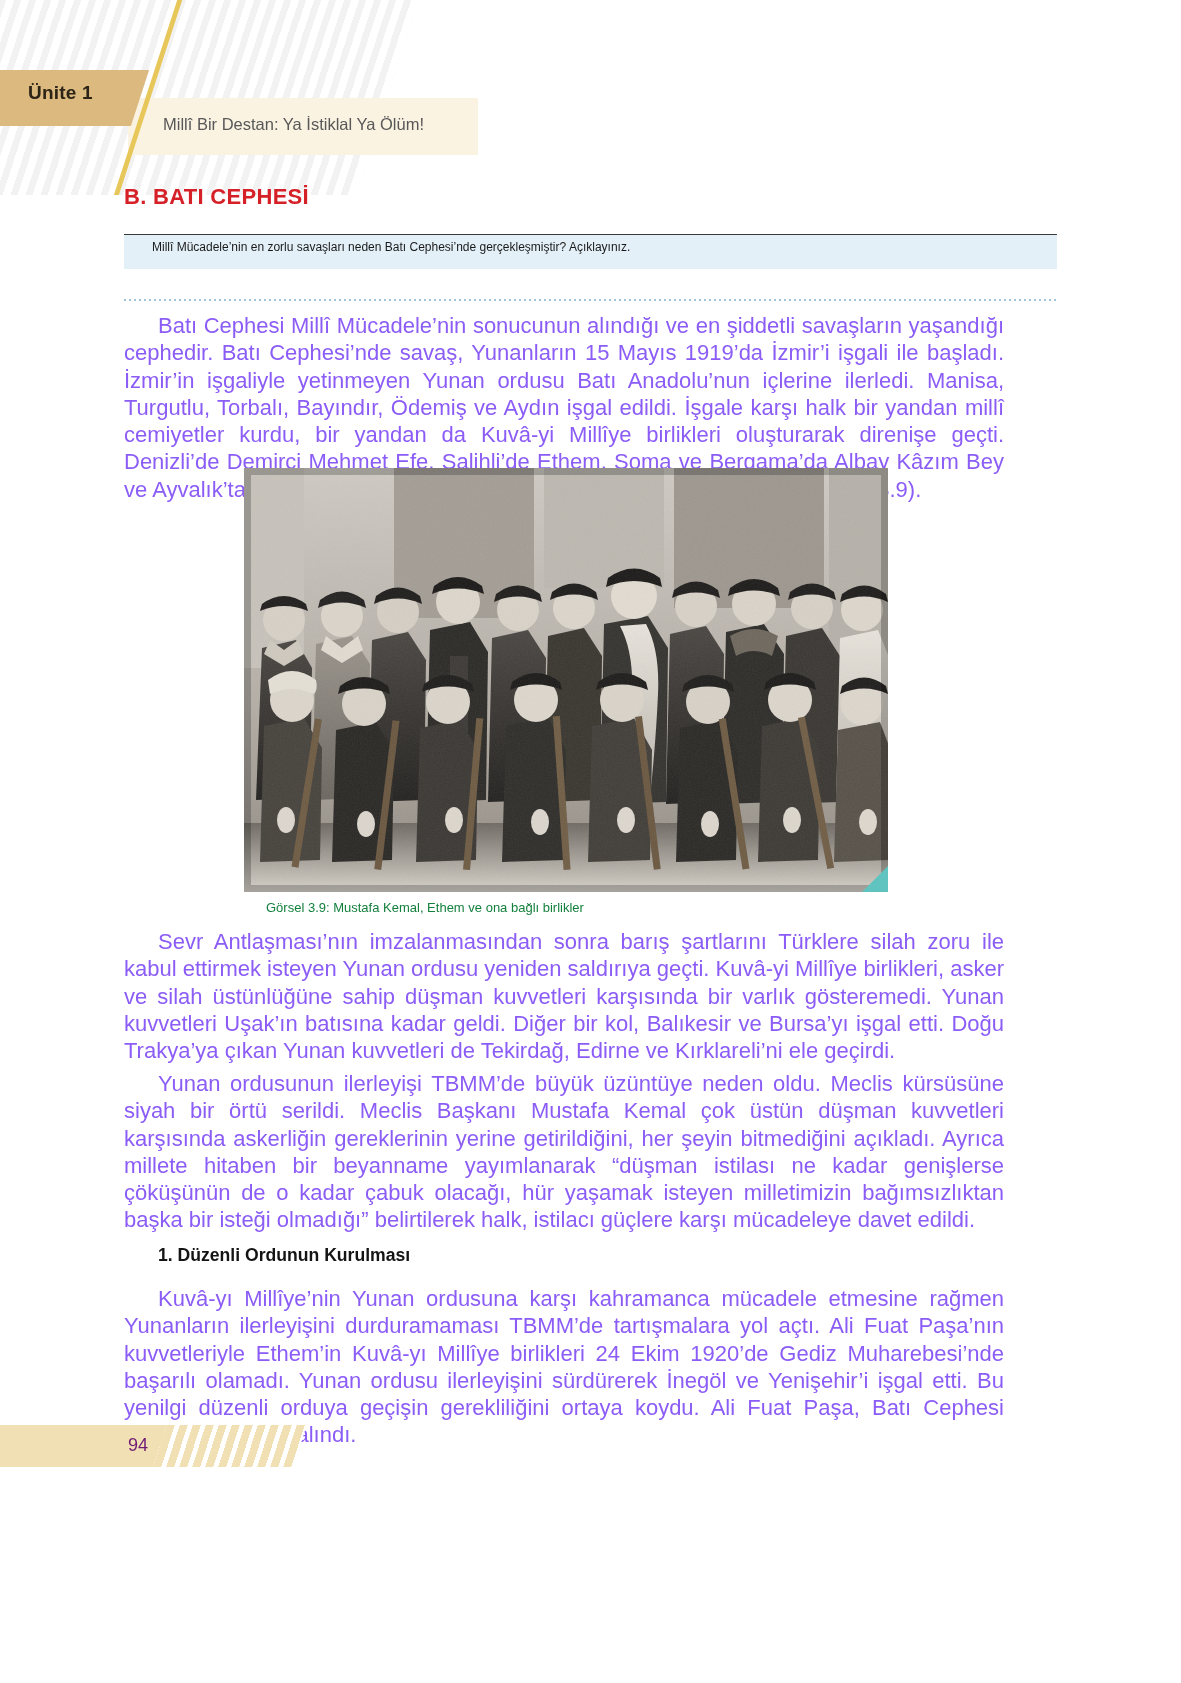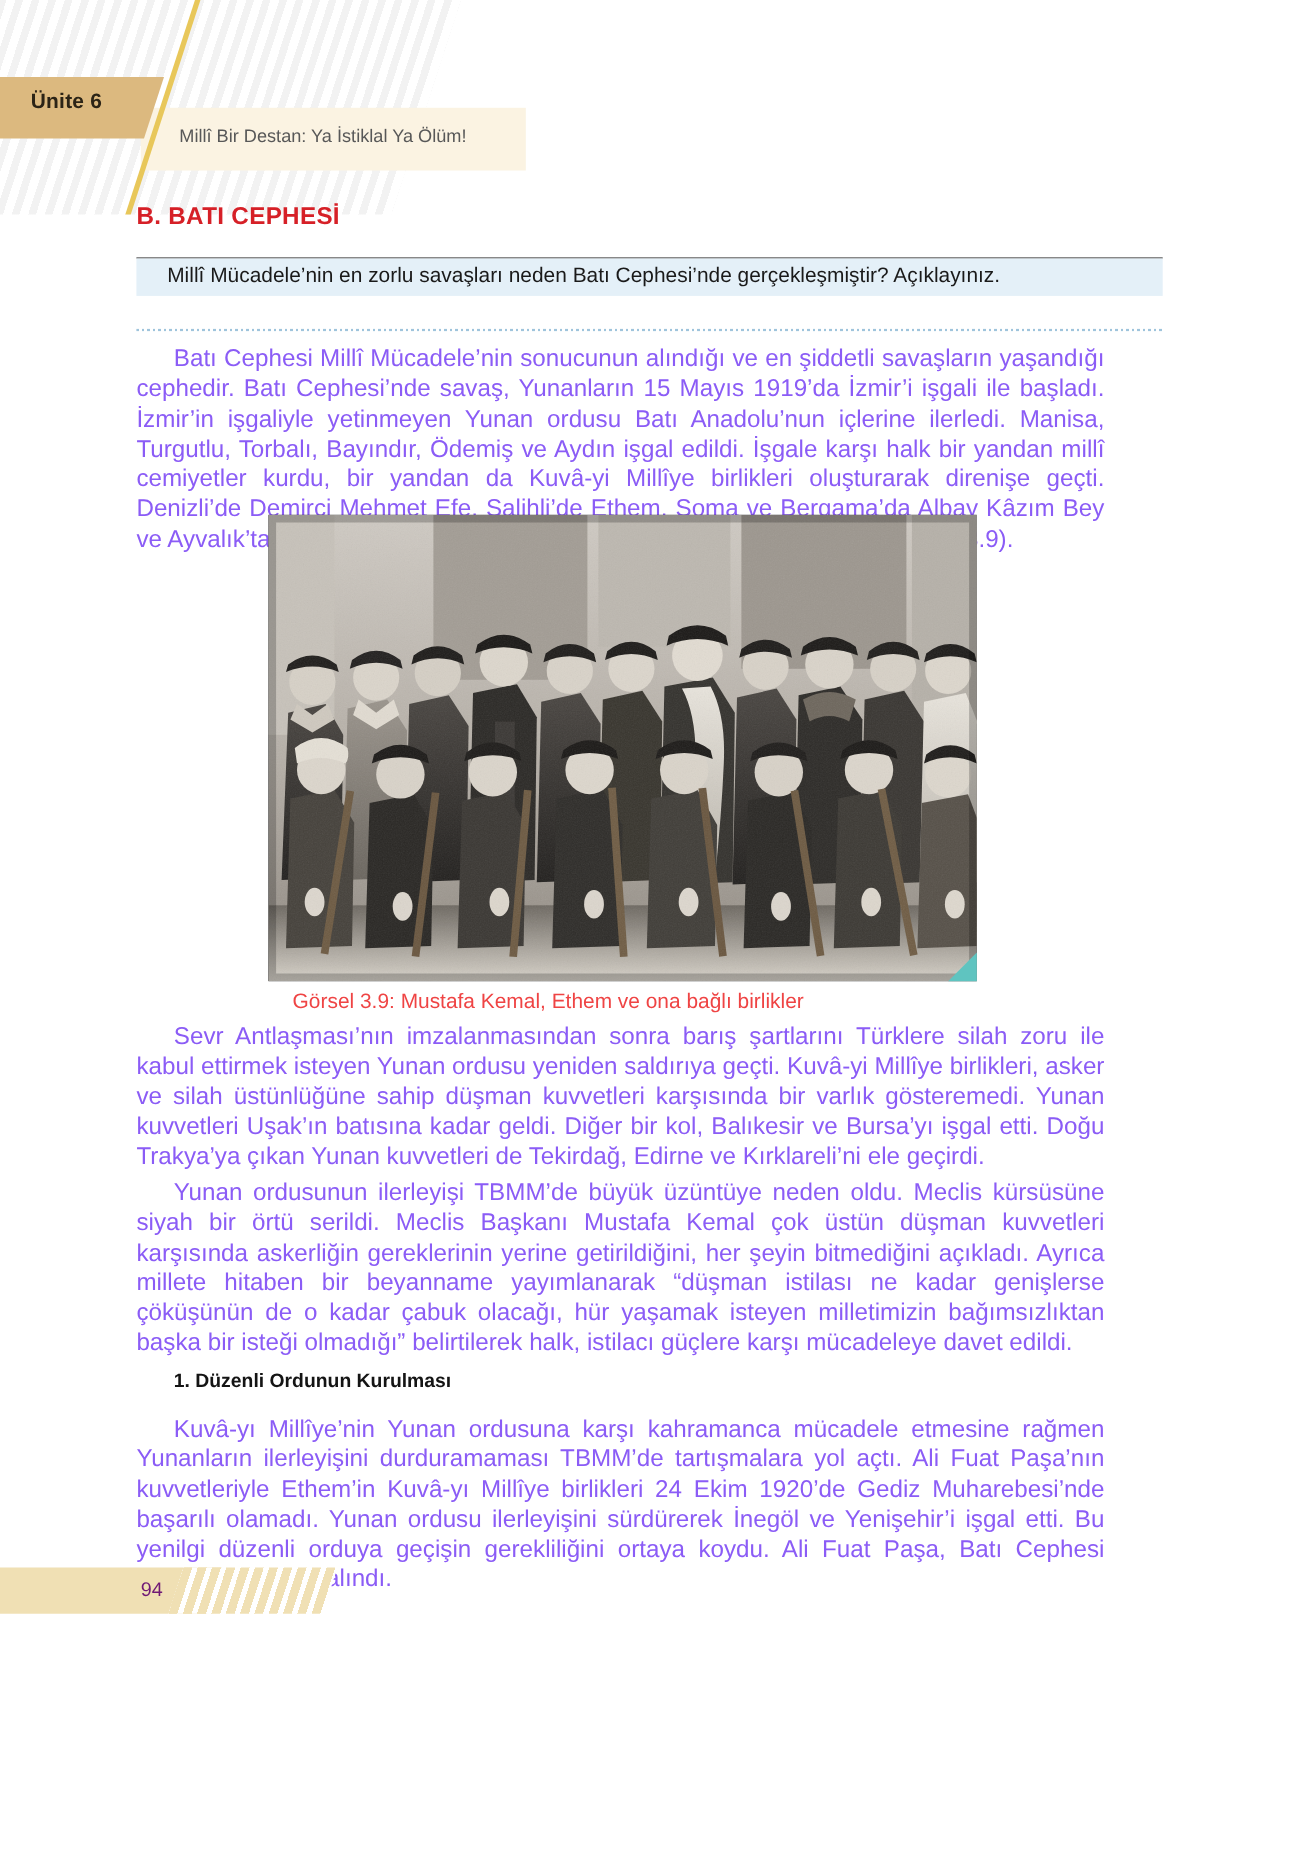--- a/index.html
+++ b/index.html
@@ -103,21 +103,21 @@
   }
   .question-box {
     position: absolute;
     left: 124px; top: 235px;
     width: 933px; height: 34px;
     background: #e4f0f8;
   }
   .question-text {
     position: absolute;
     left: 152px; top: 240px;
-    font-size: 19px;
+    font-size: 12px;
     color: #1a1a1a;
     white-space: nowrap;
   }
   .dotted-rule {
     position: absolute;
     left: 124px; top: 299px;
     width: 933px; height: 2px;
     background: repeating-linear-gradient(
       to right,
       #9fc4dc 0px, #9fc4dc 2px,
@@ -171,22 +171,22 @@
   .photo-corner {
     position: absolute;
     right: 0; bottom: 0;
     width: 0; height: 0;
     border-left: 26px solid transparent;
     border-bottom: 26px solid #5fc4c0;
   }
   .figure-caption {
     position: absolute;
     left: 22px; top: 432px;
-    font-size: 19px;
-    color: #ef4444;
+    font-size: 13px;
+    color: #15803d;
     white-space: nowrap;
   }
 
   
   .footer-band {
     position: absolute;
     left: -10px; top: 1425px;
     width: 205px; height: 42px;
     background: #f0e0b4;
     transform: skewX(-18deg);
@@ -212,21 +212,21 @@
 </style>
 </head>
 <body>
 
 <div class="header-zone">
   <div class="diag-stripes"></div>
   <div class="chapter-strip"></div>
   <div class="unit-tab"></div>
   <div class="gold-diag-line"></div>
 </div>
-<div class="unit-tab-label">Ünite 6</div>
+<div class="unit-tab-label">Ünite 1</div>
 <div class="chapter-label">Millî Bir Destan: Ya İstiklal Ya Ölüm!</div>
 
 <div class="red-overlay">
 </div>
 
 <div class="section-title">B. BATI CEPHESİ</div>
 
 <div class="question-rule"></div>
 <div class="question-box"></div>
 <div class="question-text">Millî Mücadele’nin en zorlu savaşları neden Batı Cephesi’nde gerçekleşmiştir? Açıklayınız.</div>

